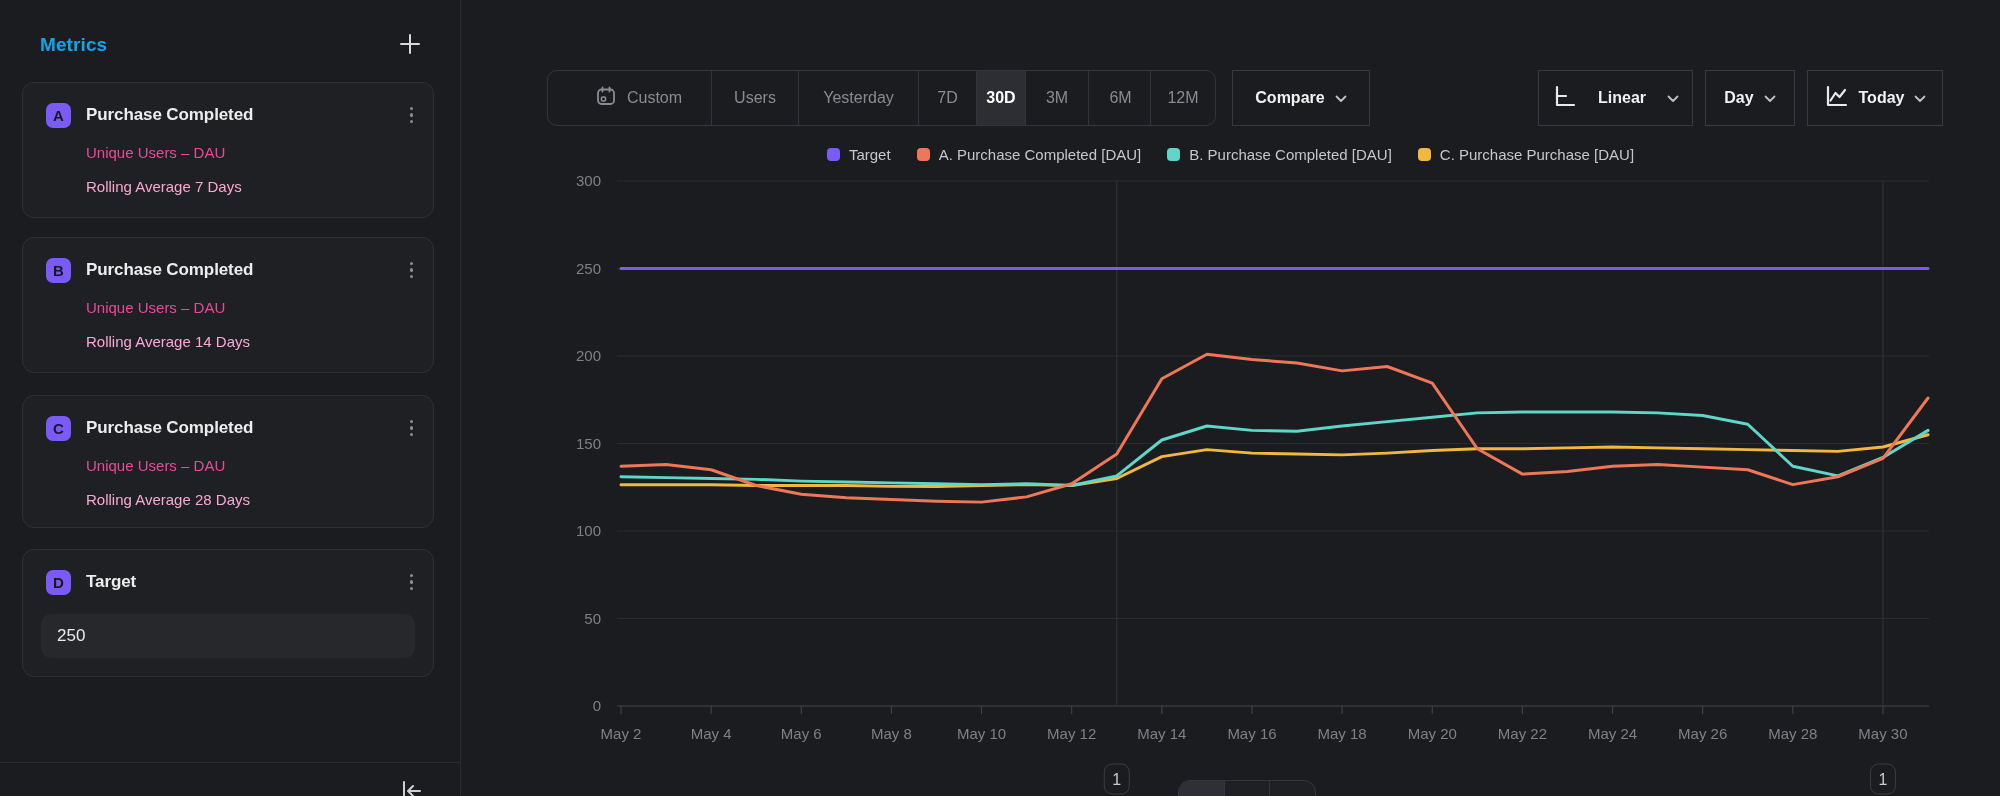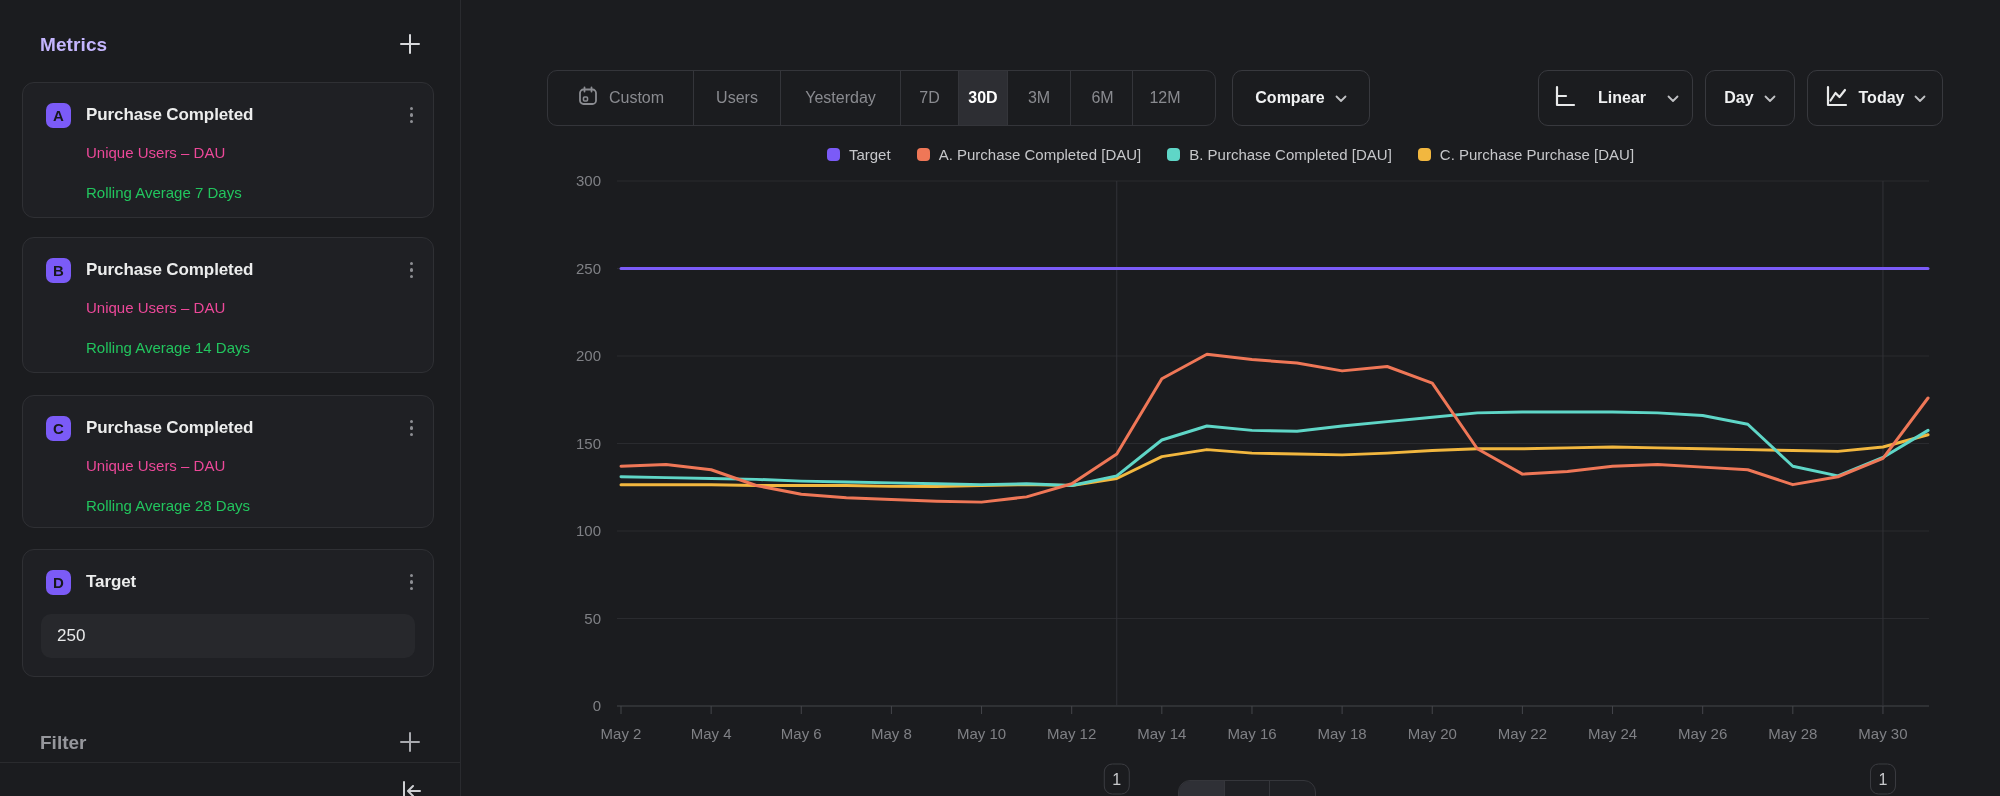--- a/index.html
+++ b/index.html
@@ -2,44 +2,44 @@
 <html><head>
 <meta charset="utf-8">
 <style>
   html,body{margin:0;padding:0;background:#1b1c1f;width:2000px;height:796px;overflow:hidden;
     font-family:"Liberation Sans","DejaVu Sans",sans-serif;-webkit-font-smoothing:antialiased;}
   .app{position:relative;width:2000px;height:796px;background:#1b1c1f;color:#ecedee;}
 
   
   .sidebar{position:absolute;left:0;top:0;width:461px;height:796px;border-right:1px solid #2a2b2f;box-sizing:border-box;}
   .sidebar-header{position:absolute;left:40px;right:38px;top:30px;height:30px;display:flex;align-items:center;justify-content:space-between;}
-  .sidebar-title{font-size:19px;font-weight:700;color:#c4b5fd;letter-spacing:.1px;}
+  .sidebar-title{font-size:19px;font-weight:700;color:#0ea5e9;letter-spacing:.1px;}
   .icon-btn{background:none;border:none;padding:0;cursor:pointer;display:flex;align-items:center;justify-content:center;}
   .card{position:absolute;left:22px;width:412px;background:#1f2024;border:1px solid #2f3034;border-radius:12px;box-sizing:border-box;}
   .card-head{position:absolute;top:19px;left:23px;right:16px;height:26px;display:flex;align-items:center;}
   .badge{width:25px;height:25px;border-radius:7px;background:#7b5bf7;color:#17181d;font-size:15px;font-weight:700;
     display:flex;align-items:center;justify-content:center;flex:0 0 auto;}
   .card-title{margin-left:15px;font-size:17px;font-weight:700;color:#eceded;letter-spacing:-.1px;}
   .kebab{margin-left:auto;display:flex;flex-direction:column;gap:3px;background:none;border:none;cursor:pointer;padding:4px;}
   .kebab i{width:3.5px;height:3.5px;border-radius:50%;background:#8d8e93;display:block;}
   .card-sub1{position:absolute;top:61px;left:63px;font-size:15px;color:#ec4899;}
-  .card-sub2{position:absolute;top:101px;left:63px;font-size:15px;color:#22c55e;}
+  .card-sub2{position:absolute;top:95px;left:63px;font-size:15px;color:#f9a8d4;}
   .target-input{position:absolute;top:64px;left:18px;right:18px;height:44px;background:#27282c;border:none;border-radius:10px;
     color:#e9eaeb;font-size:17px;padding:0 0 0 16px;font-family:inherit;box-sizing:border-box;text-align:left;}
   .filter-row{position:absolute;left:40px;right:38px;top:728px;height:30px;display:flex;align-items:center;justify-content:space-between;}
   .filter-label{font-size:19px;font-weight:700;color:#96979c;}
   .sidebar-divider{position:absolute;left:0;right:0;top:762px;border-top:1px solid #2a2b2e;}
   .collapse-btn{position:absolute;right:36px;top:778px;}
 
   
   .main{position:absolute;left:461px;top:0;width:1539px;height:796px;}
-  .ctrl{box-sizing:border-box;border:1px solid #38393e;border-radius:10px;background:transparent;color:#f0f1f2;
+  .ctrl{box-sizing:border-box;border:1px solid #38393e;border-radius:0;background:transparent;color:#f0f1f2;
     font-size:16px;font-weight:700;font-family:inherit;display:flex;align-items:center;justify-content:center;gap:10px;cursor:pointer;}
   .segmented{position:absolute;left:86px;top:70px;height:56px;width:669px;border:1px solid #34353a;border-radius:10px;
-    box-sizing:border-box;display:flex;overflow:hidden;}
+    box-sizing:border-box;display:flex;overflow:hidden;justify-content:flex-end;}
   .seg{border:none;background:transparent;color:#8a8b90;font-size:16px;font-weight:500;font-family:inherit;cursor:pointer;
     display:flex;align-items:center;justify-content:center;gap:10px;box-sizing:border-box;}
   .seg + .seg{border-left:1px solid #34353a;}
   .seg.active{background:#2d2e33;color:#ffffff;font-weight:700;}
   .compare-btn{position:absolute;left:771px;top:70px;width:138px;height:56px;}
   .linear-btn{position:absolute;left:1077px;top:70px;width:155px;height:56px;gap:21px;}
   .day-btn{position:absolute;left:1244px;top:70px;width:90px;height:56px;}
   .line-btn{position:absolute;left:1346px;top:70px;width:136px;height:56px;}
 
   .legend{position:absolute;left:0;top:146px;width:100%;display:flex;justify-content:center;align-items:center;gap:26px;}
@@ -129,30 +129,20 @@
             <span style="display:flex;flex-direction:column;gap:3px;">
               <i></i>
               <i></i>
               <i></i>
             </span>
           </button>
       </div>
       <input class="target-input" value="250" style="">
     </div>
 
-    <div class="filter-row">
-      <span class="filter-label">Filter</span>
-      <button class="icon-btn">
-        <span>
-          <svg width="24" height="24" viewBox="0 0 24 24">
-              <path d="M12 3v18M3 12h18" stroke="#a8a9ae" stroke-width="2" stroke-linecap="round" fill="none"></path>
-            </svg>
-        </span>
-      </button>
-    </div>
 
     <div class="sidebar-divider"></div>
     <button class="icon-btn collapse-btn">
       <span>
         <svg width="26" height="26" viewBox="0 0 26 26">
             <path d="M6 4v18" stroke="#cfd0d3" stroke-width="2" stroke-linecap="round"></path>
             <path d="M22 13H11M15 8l-5 5 5 5" stroke="#cfd0d3" stroke-width="2" stroke-linecap="round" stroke-linejoin="round" fill="none"></path>
           </svg>
       </span>
     </button>

